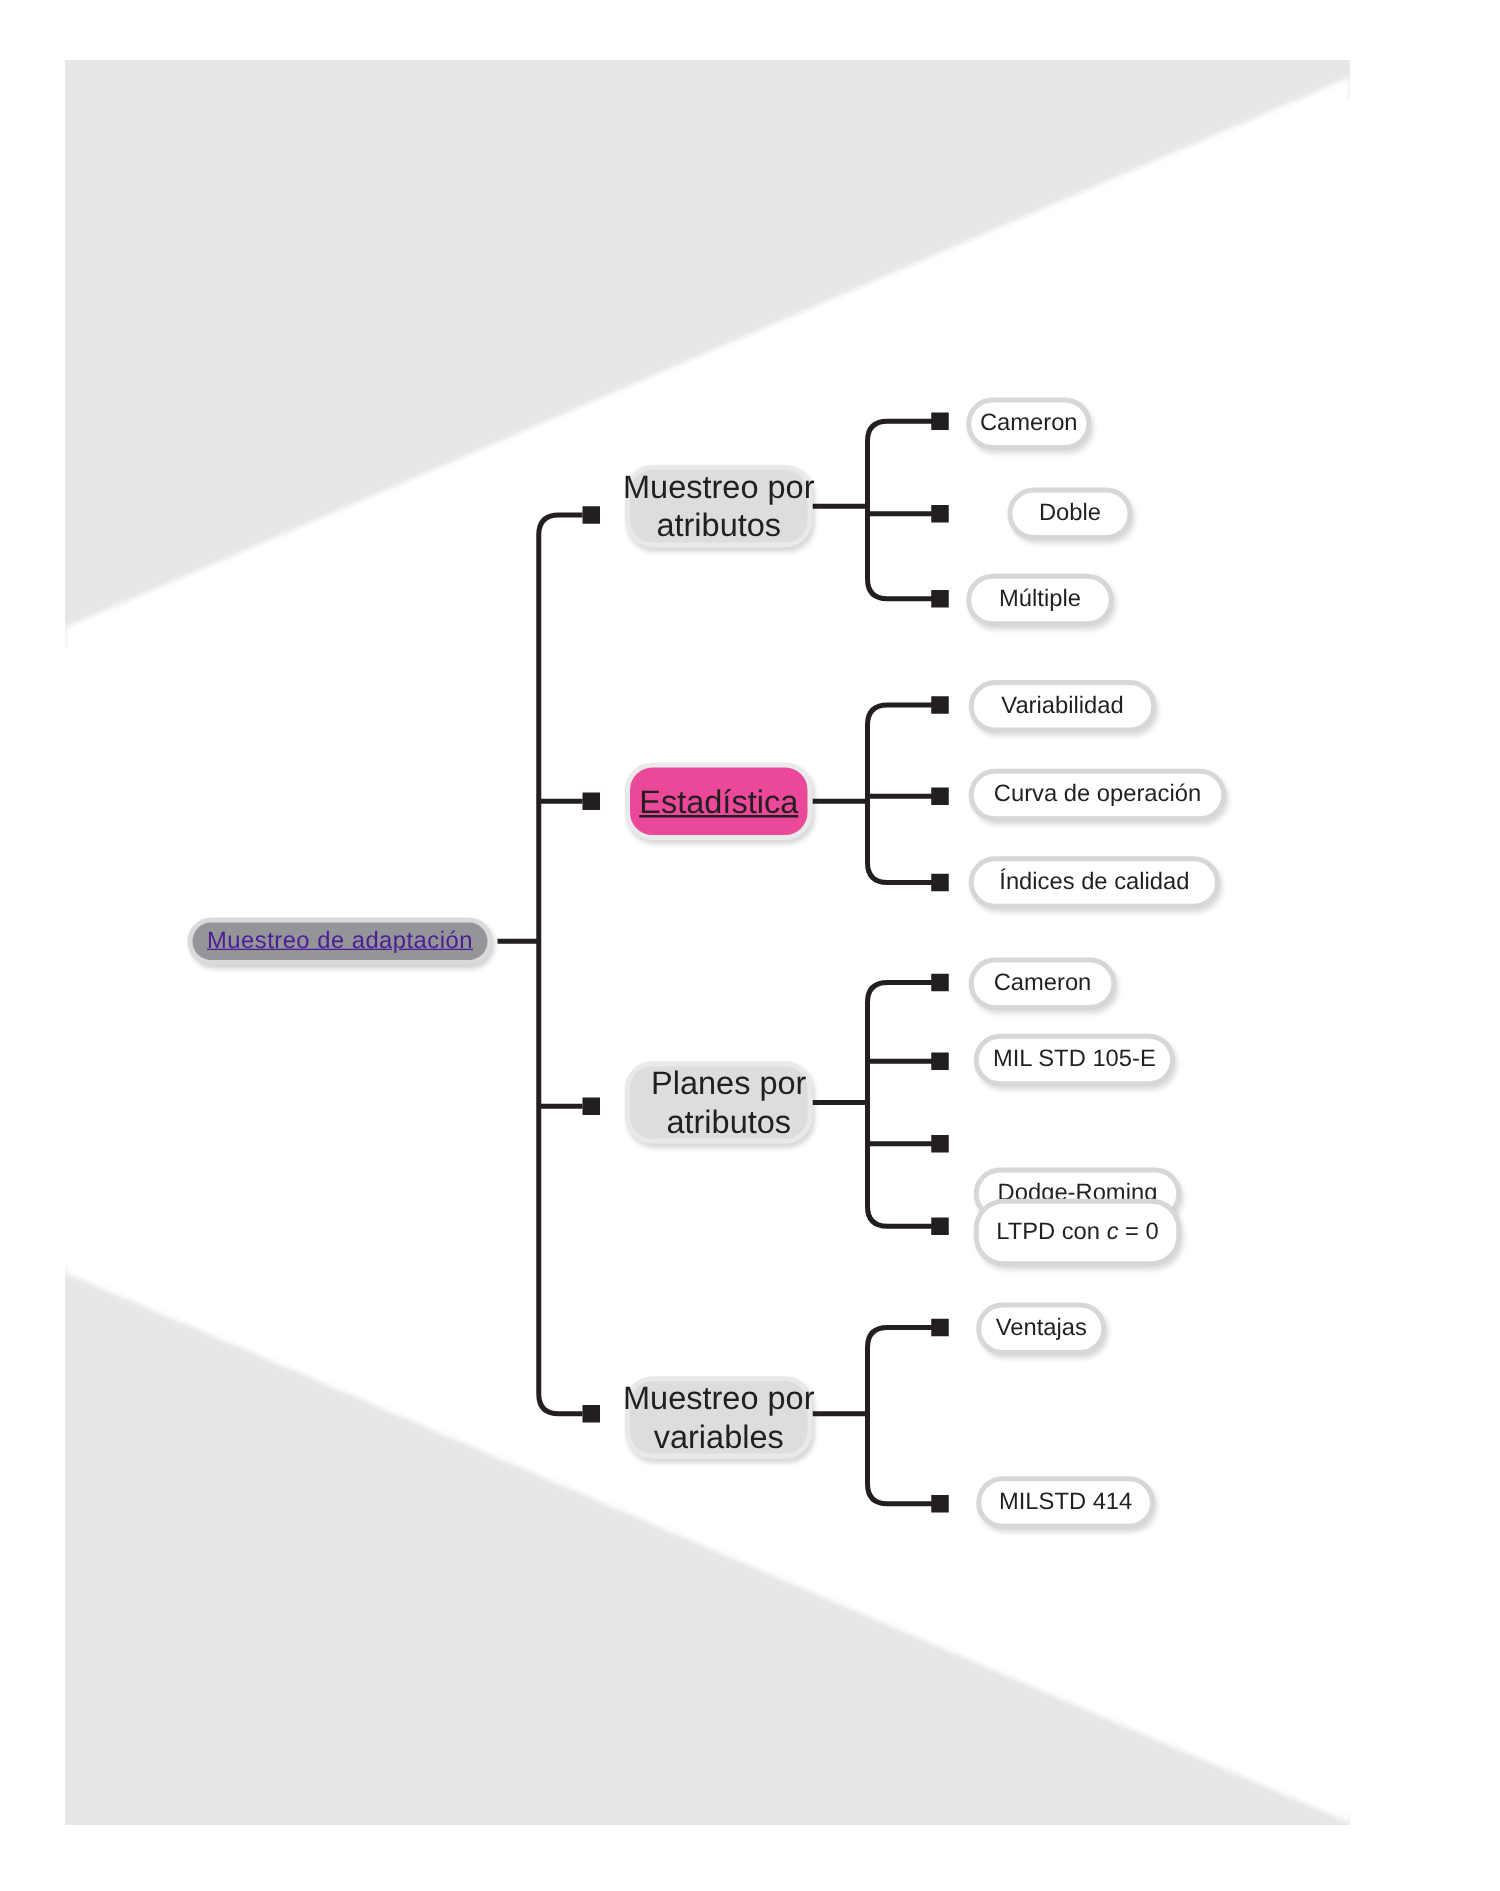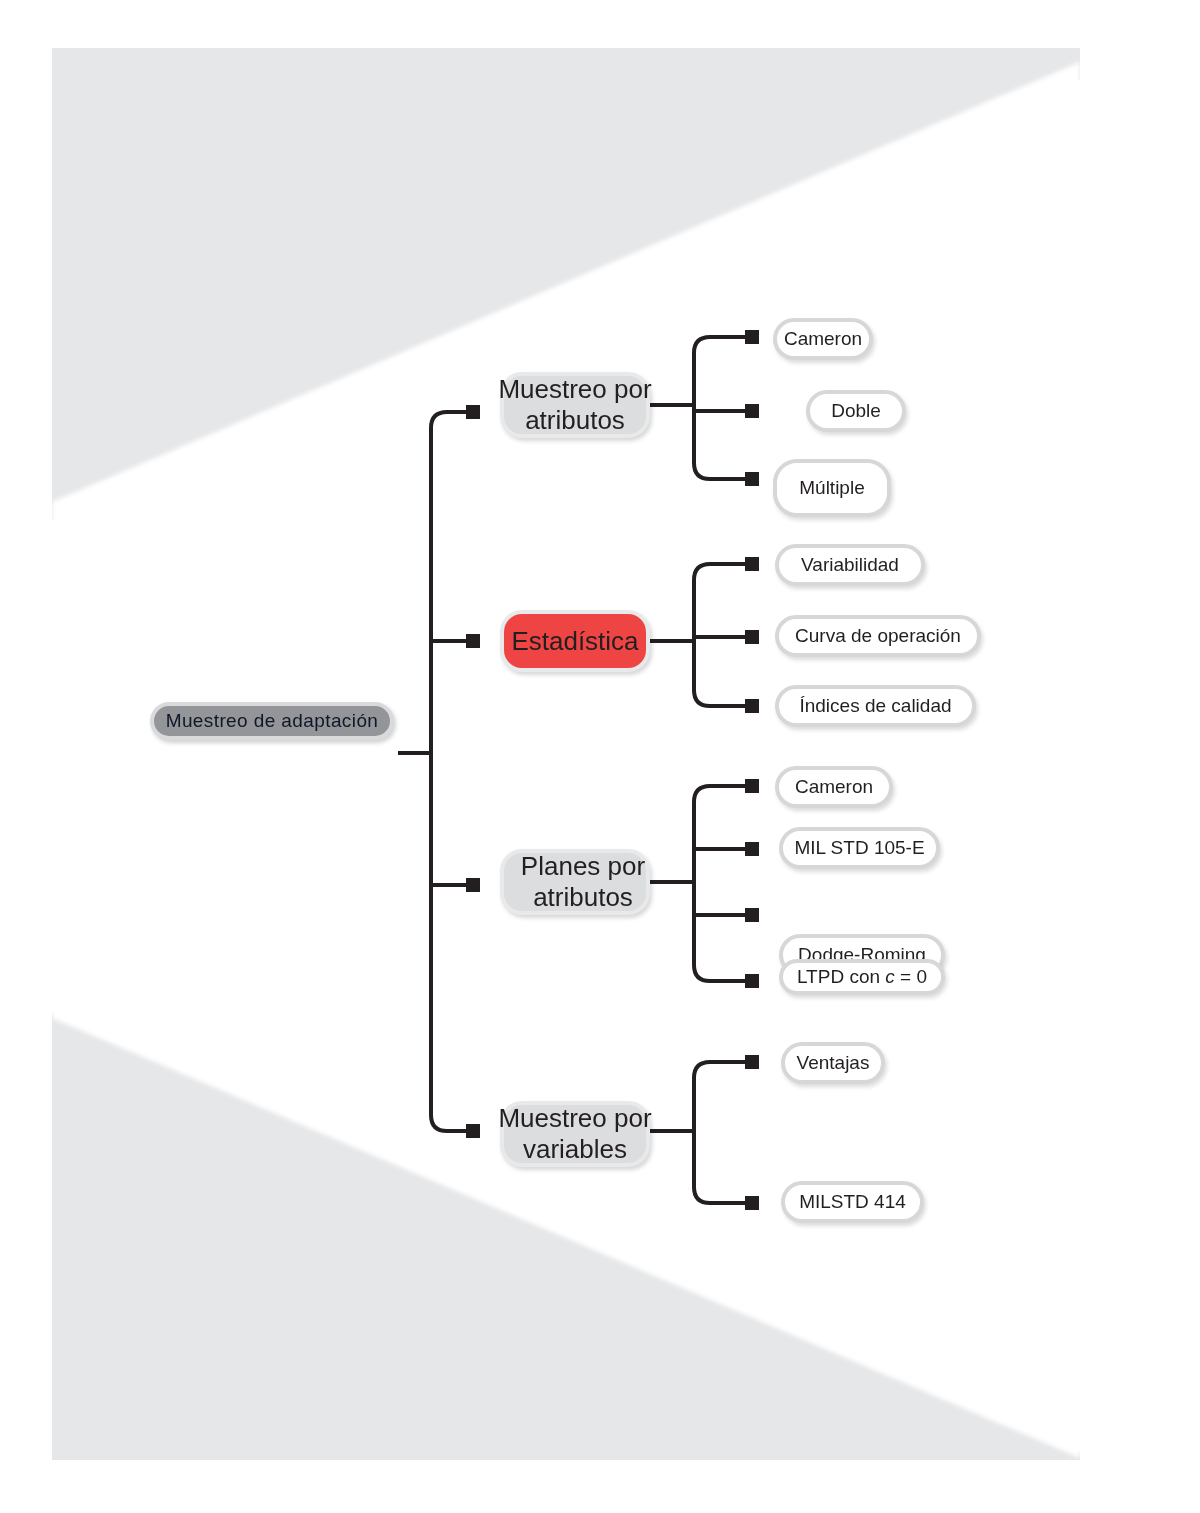--- a/index.html
+++ b/index.html
@@ -146,33 +146,33 @@
     <rect x="745" y="842" width="14" height="14"></rect>
     <rect x="745" y="908" width="14" height="14"></rect>
     <rect x="745" y="974" width="14" height="14"></rect>
 
     <rect x="745" y="1055" width="14" height="14"></rect>
     <rect x="745" y="1196" width="14" height="14"></rect>
   </g>
 </svg>
 
 <div id="nodes">
-    <div class="node node-root" style="left: 150px; top: 702px; width: 244px; height: 38px; background: rgb(147, 149, 152); color: #0f172a;"><span>Muestreo de adaptación</span></div>
+    <div class="node node-root" style="left: 150px; top: 734px; width: 244px; height: 38px; background: rgb(147, 149, 152); color: #4c1d95; text-decoration: underline;"><span>Muestreo de adaptación</span></div>
     <div class="node node-branch" style="left: 500px; top: 372px; width: 150px; height: 66px; background: rgb(220, 221, 223);"><span>Muestreo por
 atributos</span></div>
     <div class="node node-leaf" style="left: 773px; top: 318px; width: 100px; height: 42px;"><span>Cameron</span></div>
     <div class="node node-leaf" style="left: 806px; top: 390px; width: 100px; height: 42px;"><span>Doble</span></div>
-    <div class="node node-leaf" style="left: 773px; top: 459px; width: 118px; height: 58px;"><span>Múltiple</span></div>
-    <div class="node node-branch" style="left: 500px; top: 610px; width: 150px; height: 62px; background: #ef4444;"><span>Estadística</span></div>
+    <div class="node node-leaf" style="left: 773px; top: 459px; width: 118px; height: 42px;"><span>Múltiple</span></div>
+    <div class="node node-branch" style="left: 500px; top: 610px; width: 150px; height: 62px; background: #ec4899; text-decoration: underline;"><span>Estadística</span></div>
     <div class="node node-leaf" style="left: 775px; top: 544px; width: 150px; height: 42px;"><span>Variabilidad</span></div>
     <div class="node node-leaf" style="left: 775px; top: 615px; width: 206px; height: 42px; justify-content: center;"><span>Curva de operación</span></div>
     <div class="node node-leaf" style="left: 775px; top: 685px; width: 201px; height: 42px; text-align: center;"><span>Índices de calidad</span></div>
     <div class="node node-branch" style="left: 500px; top: 849px; width: 150px; height: 66px; background: rgb(220, 221, 223); padding-left: 16px;"><span>Planes por
 atributos</span></div>
     <div class="node node-leaf" style="left: 775px; top: 766px; width: 118px; height: 42px;"><span>Cameron</span></div>
     <div class="node node-leaf" style="left: 779px; top: 827px; width: 161px; height: 42px; justify-content: center;"><span>MIL STD 105-E</span></div>
     <div class="node node-leaf" style="left: 779px; top: 934px; width: 166px; height: 42px;"><span>Dodge-Roming</span></div>
-    <div class="node node-leaf" style="left: 779px; top: 959px; width: 166px; height: 36px; text-align: right;"><span>LTPD con <em>c</em> = 0</span></div>
+    <div class="node node-leaf" style="left: 779px; top: 959px; width: 166px; height: 54px; text-align: right;"><span>LTPD con <em>c</em> = 0</span></div>
     <div class="node node-branch" style="left: 500px; top: 1101px; width: 150px; height: 66px; background: rgb(220, 221, 223);"><span>Muestreo por
 variables</span></div>
     <div class="node node-leaf" style="left: 781px; top: 1042px; width: 104px; height: 42px;"><span>Ventajas</span></div>
     <div class="node node-leaf" style="left: 781px; top: 1181px; width: 143px; height: 42px;"><span>MILSTD 414</span></div>
   </div>
 
 </body></html>

